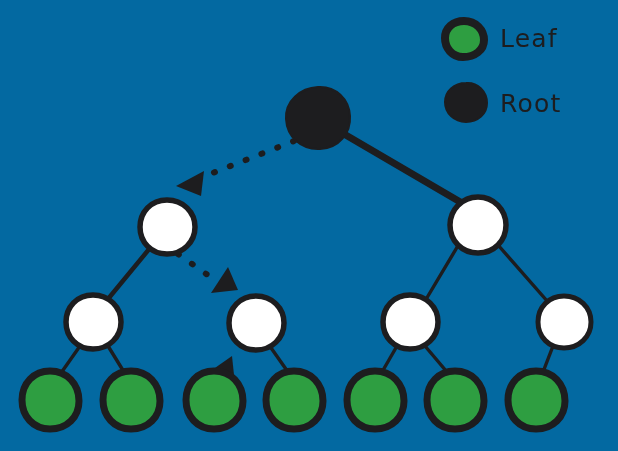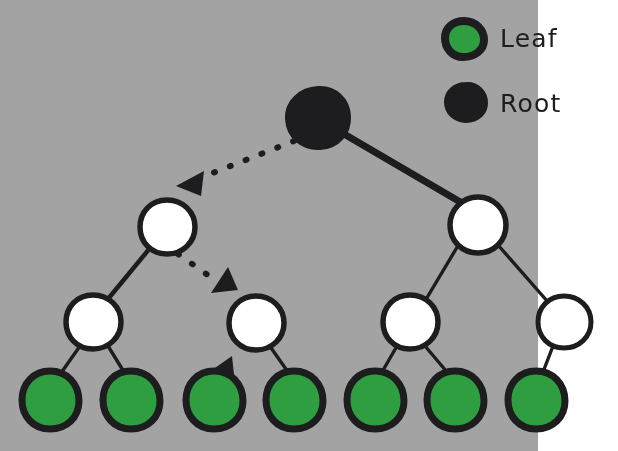--- a/index.html
+++ b/index.html
@@ -10,23 +10,23 @@
   }
   body {
     width: 618px;
     height: 451px;
     font-family: "DejaVu Sans", sans-serif;
     overflow: hidden;
     position: relative;
   }
   #diagram-root {
     position: relative;
-    width: 538px;
+    width: 618px;
     height: 451px;
-    background: #a3a3a3;
+    background: #0369a1;
   }
   svg#tree-svg {
     position: absolute;
     left: 0;
     top: 0;
     width: 618px;
     height: 451px;
     display: block;
   }
   .legend-label {

